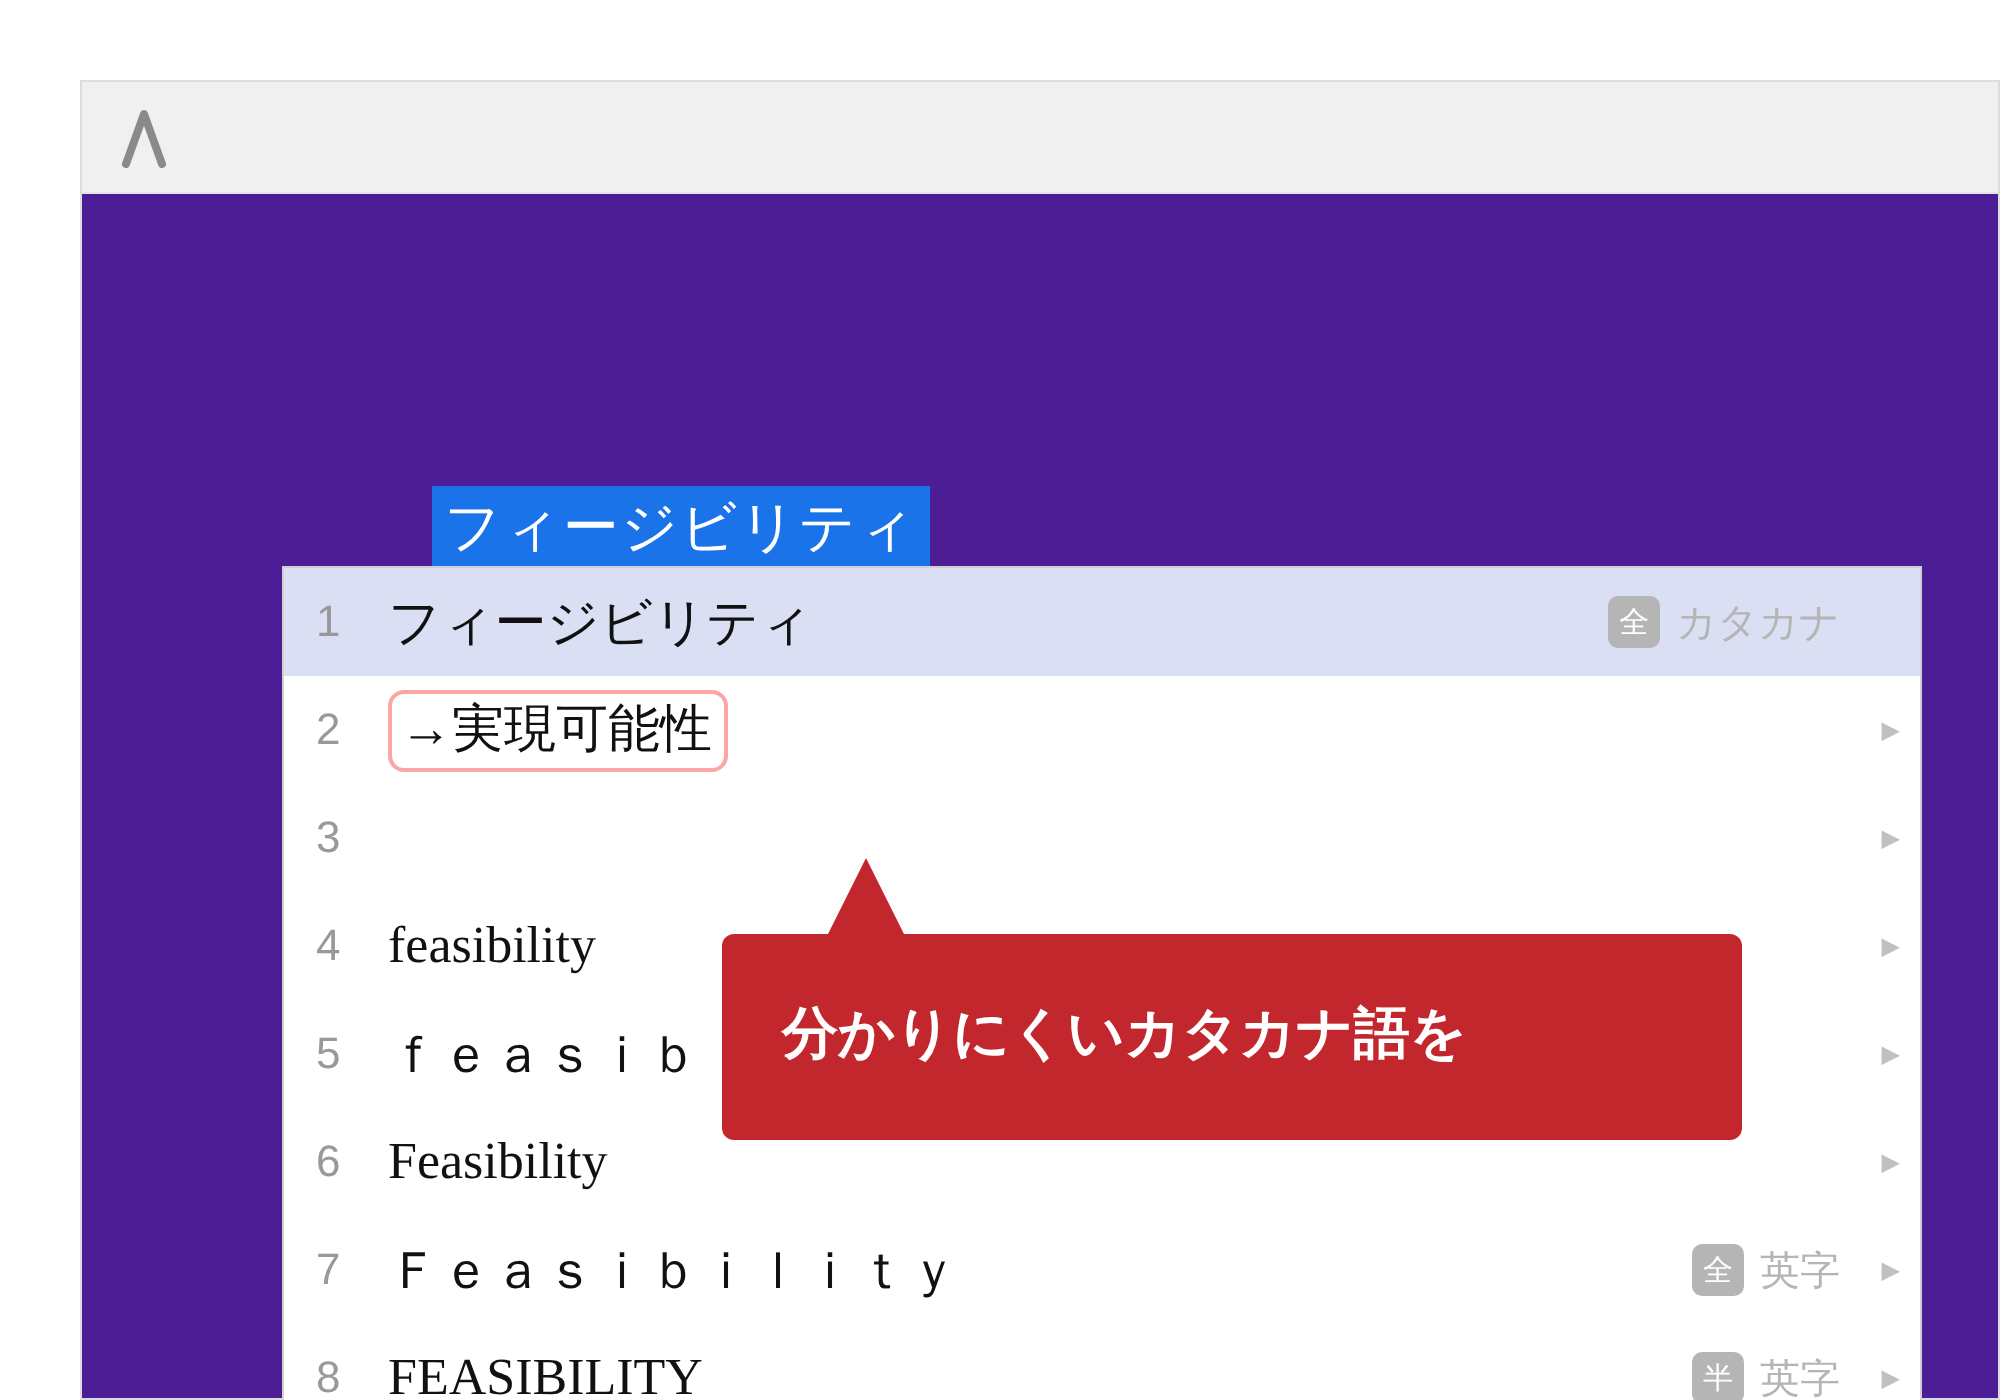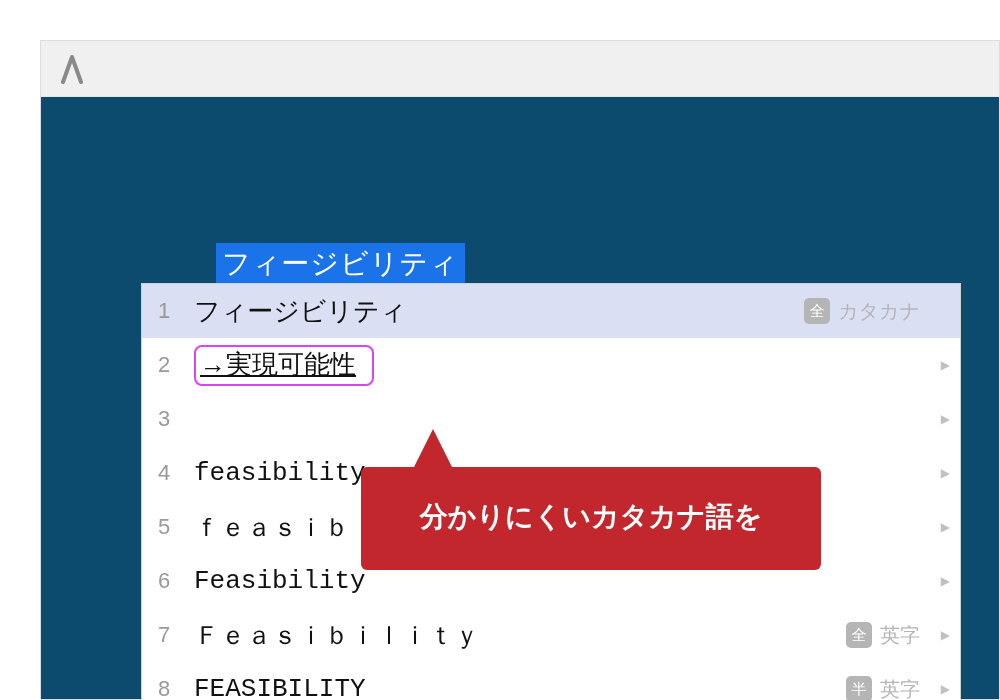--- a/index.html
+++ b/index.html
@@ -10,21 +10,21 @@
       height: 700px;
       overflow: hidden;
       position: relative;
     }
     .outer-frame {
       position: absolute;
       left: 40px;
       top: 40px;
       width: 960px;
       height: 660px;
-      background: #0c4a6e;
+      background: #4c1d95;
       border: 1px solid #ddd;
     }
     .titlebar {
       height: 56px;
       background: #f0f0f0;
       border-bottom: 1px solid #e6e6e6;
       display: flex;
       align-items: center;
       padding-left: 18px;
     }
@@ -64,21 +64,21 @@
     .cand-num {
       width: 36px;
       color: #999;
       font-size: 22px;
       text-align: left;
     }
     .cand-text {
       flex: 0 0 auto;
       color: #111;
     }
-    .mono { font-family: Liberation Mono, monospace; letter-spacing: 0px; }
+    .mono { font-family: Liberation Serif, serif; letter-spacing: 0px; }
     .cand-right {
       position: absolute;
       right: 40px;
       display: flex;
       align-items: center;
       gap: 8px;
       color: #b5b5b5;
       font-size: 20px;
     }
     .badge {
@@ -92,39 +92,37 @@
       font-size: 15px;
       border-radius: 5px;
     }
     .chevron {
       position: absolute;
       right: 10px;
       color: #c0c0c0;
       font-size: 18px;
     }
     .red-outline {
-      border: 2px solid #d946ef;
+      border: 2px solid #fca5a5;
       border-radius: 8px;
-      padding: 0 16px 2px 4px;
-      text-decoration: underline;
+      padding: 0 6px 2px 4px;
     }
     .callout {
       position: absolute;
       left: 320px;
       top: 370px;
-      width: 460px;
+      width: 510px;
       background: #c1272d;
       color: #fff;
       font-size: 28px;
       font-weight: 600;
       padding: 28px 30px 32px 30px;
       border-radius: 6px;
       line-height: 1.55;
       z-index: 50;
-      text-align: center;
     }
     .callout-tail {
       position: absolute;
       left: 370px;
       top: 332px;
       width: 0; height: 0;
       border-left: 22px solid transparent;
       border-right: 22px solid transparent;
       border-bottom: 44px solid #c1272d;
       z-index: 50;

